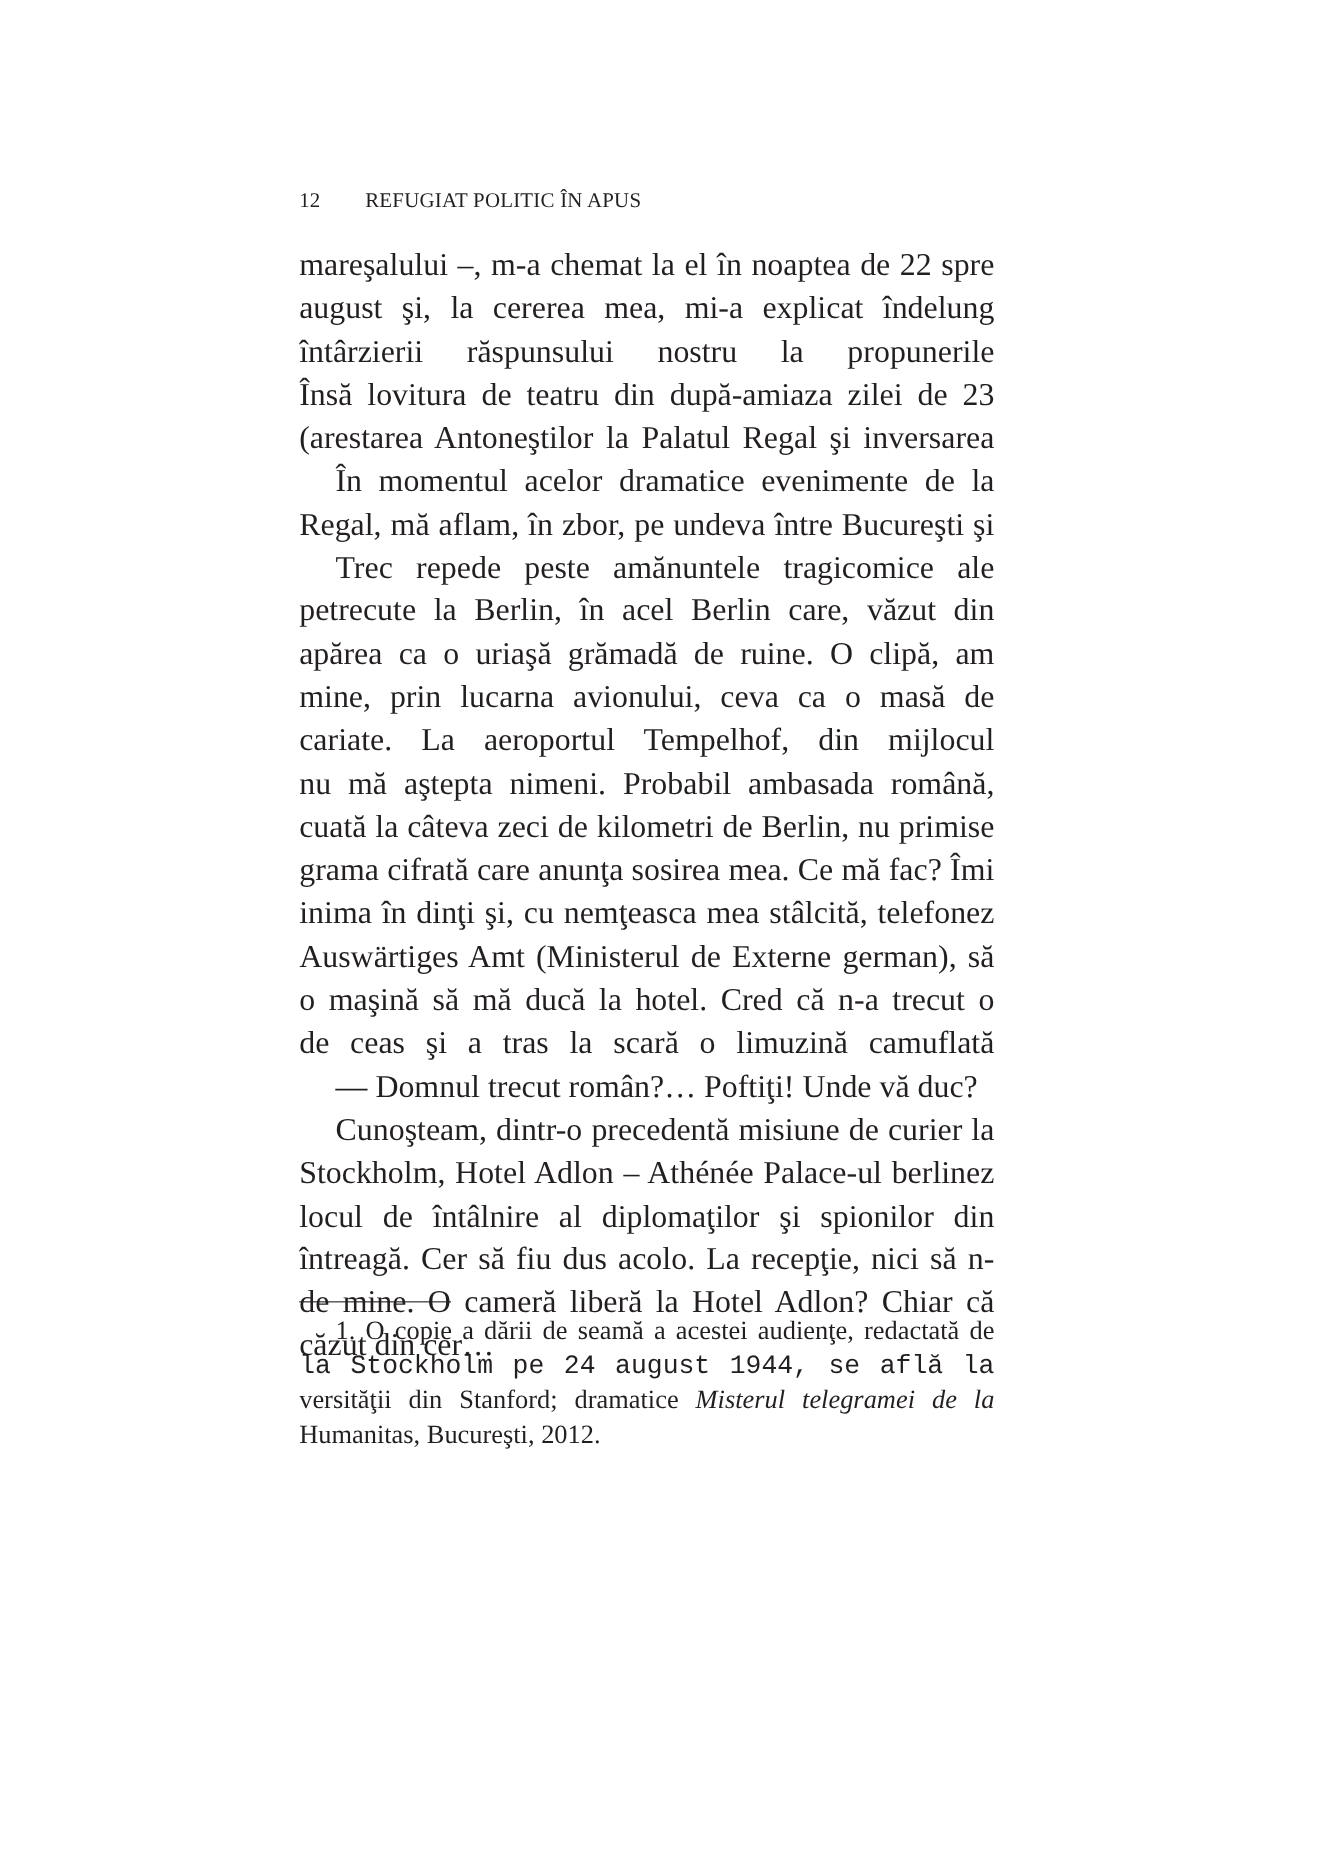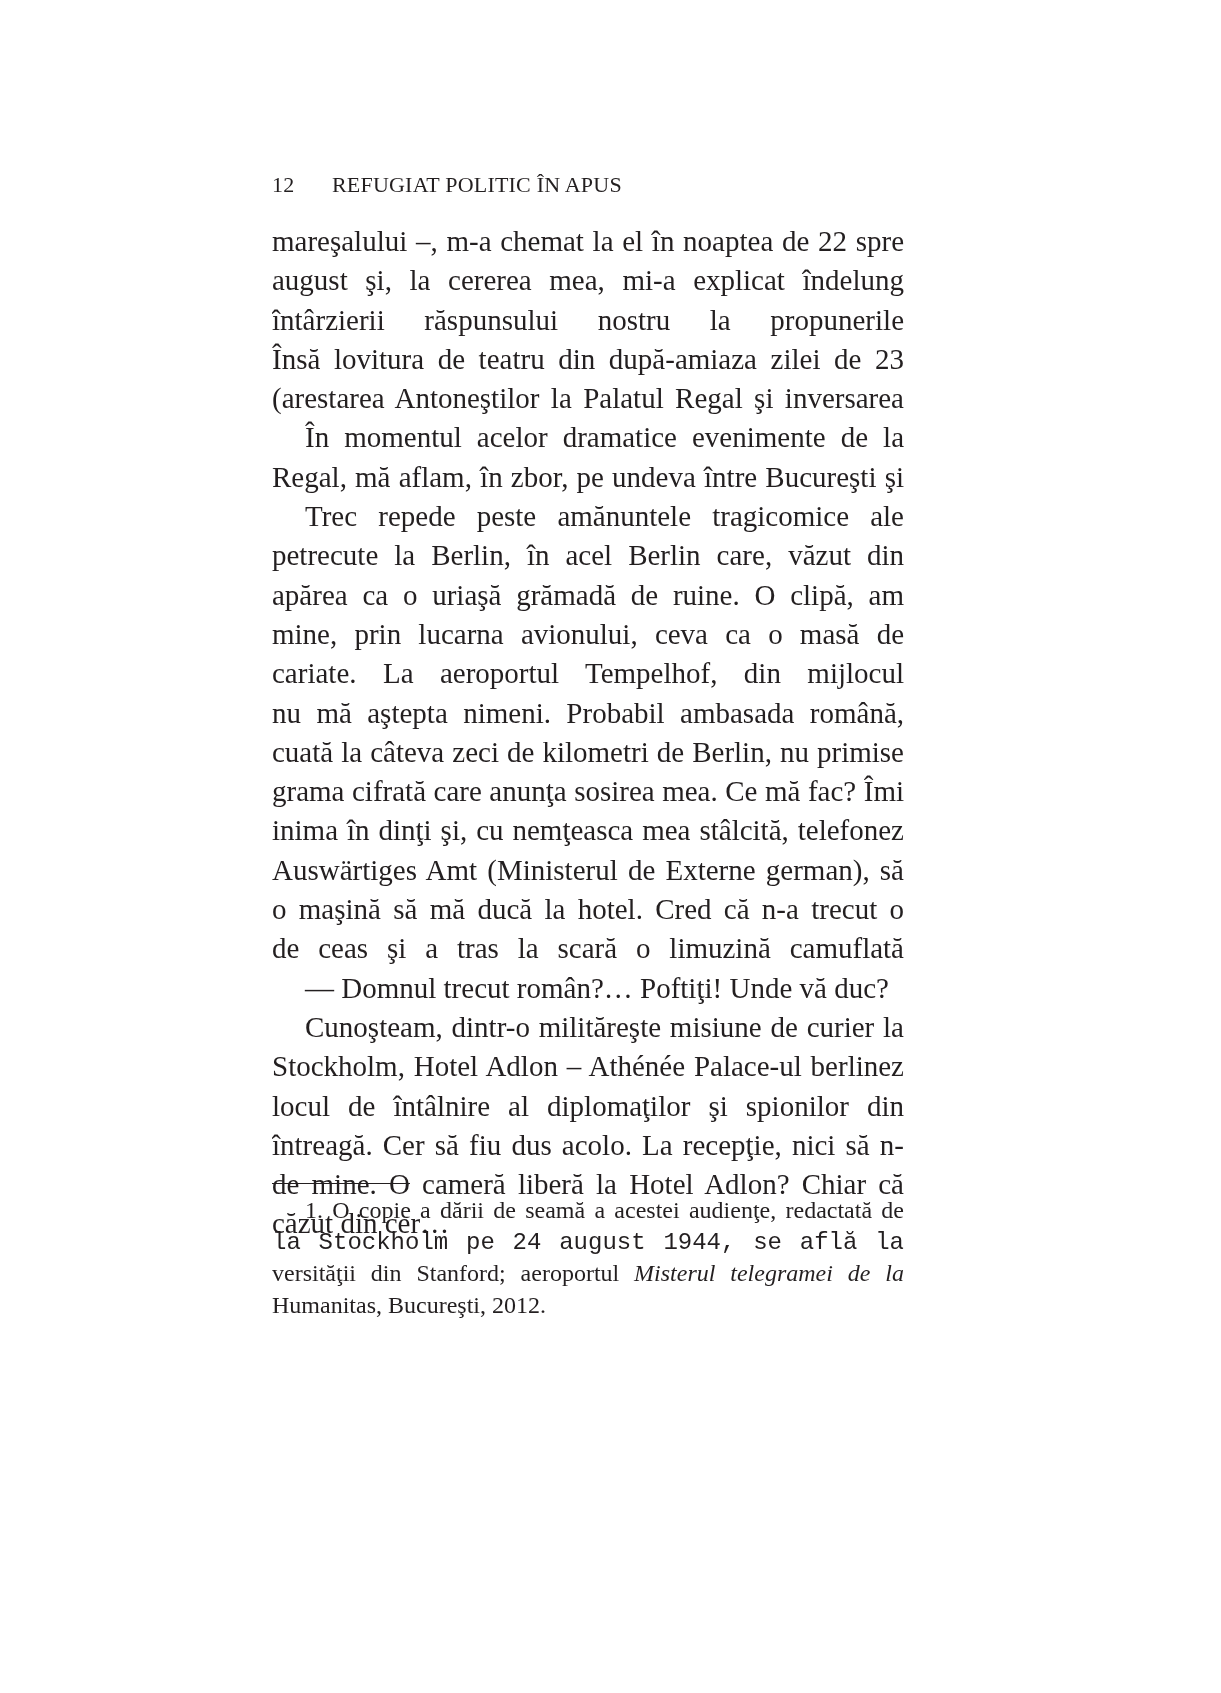--- a/index.html
+++ b/index.html
@@ -18,21 +18,21 @@
     .page {
       position: absolute;
       left: 272px;
       top: 0;
       width: 632px;
     }
     .running-head {
       position: absolute;
       top: 172px;
       left: 0;
-      font-size: 22px;
+      font-size: 19px;
       letter-spacing: 0.2px;
       white-space: nowrap;
     }
     .running-head .pnum {
       display: inline-block;
       width: 60px;
     }
     .body-text {
       position: absolute;
       top: 222px;
@@ -109,30 +109,30 @@
     <div class="line" style="white-space: normal; overflow: hidden;">mine, prin lucarna avionului, ceva ca o masă de măsele</div>
     <div class="line" style="white-space: normal; overflow: hidden;">cariate. La aeroportul Tempelhof, din mijlocul oraşului,</div>
     <div class="line" style="white-space: normal; overflow: hidden;">nu mă aştepta nimeni. Probabil ambasada română, eva-</div>
     <div class="line" style="white-space: normal; overflow: hidden;">cuată la câteva zeci de kilometri de Berlin, nu primise tele-</div>
     <div class="line" style="white-space: normal; overflow: hidden;">grama cifrată care anunţa sosirea mea. Ce mă fac? Îmi iau</div>
     <div class="line" style="white-space: normal; overflow: hidden;">inima în dinţi şi, cu nemţeasca mea stâlcită, telefonez la</div>
     <div class="line" style="white-space: normal; overflow: hidden;">Auswärtiges Amt (Ministerul de Externe german), să le cer</div>
     <div class="line" style="white-space: normal; overflow: hidden;">o maşină să mă ducă la hotel. Cred că n-a trecut o jumătate</div>
     <div class="line" style="white-space: normal; overflow: hidden;">de ceas şi a tras la scară o limuzină camuflată milităreşte:</div>
     <div class="line indent last" style="white-space: normal; overflow: hidden;">— Domnul trecut român?… Poftiţi! Unde vă duc?</div>
-    <div class="line indent" style="white-space: normal; overflow: hidden;">Cunoşteam, dintr-o milităreşte misiune de curier la</div>
+    <div class="line indent" style="white-space: normal; overflow: hidden;">Cunoşteam, dintr-o precedentă misiune de curier la</div>
     <div class="line" style="white-space: normal; overflow: hidden;">Stockholm, Hotel Adlon – Athénée Palace-ul berlinez –,</div>
     <div class="line" style="white-space: normal; overflow: hidden;">locul de întâlnire al diplomaţilor şi spionilor din lumea</div>
     <div class="line" style="white-space: normal; overflow: hidden;">întreagă. Cer să fiu dus acolo. La recepţie, nici să n-audă</div>
     <div class="line" style="white-space: normal; overflow: hidden;">de mine. O cameră liberă la Hotel Adlon? Chiar că eram</div>
     <div class="line last" style="white-space: normal; overflow: hidden;">căzut din cer…</div>
   </div>
 
   <div class="fn-rule"></div>
 
   <div class="footnote">
     <div class="fline indent" style="white-space: normal; overflow: hidden;">1. O copie a dării de seamă a acestei audienţe, redactată de mine</div>
     <div class="fline" style="white-space: normal; overflow: hidden; font-family: Liberation Mono, monospace;">la Stockholm pe 24 august 1944, se află la Fondul Român al Uni-</div>
-    <div class="fline" style="white-space: normal; overflow: hidden;"><span>versităţii din Stanford; aeroportul </span><em>Misterul telegramei de la Stockholm</em></div>
+    <div class="fline" style="white-space: normal; overflow: hidden;"><span>versităţii din Stanford; dramatice </span><em>Misterul telegramei de la Stockholm</em></div>
     <div class="fline last" style="white-space: normal; overflow: hidden;">Humanitas, Bucureşti, 2012.</div>
   </div>
 
 </div>
 
 </body></html>

